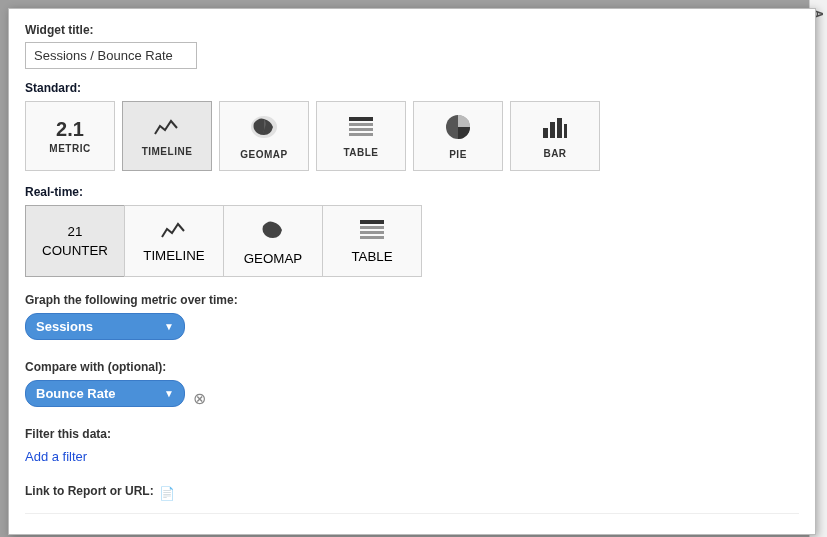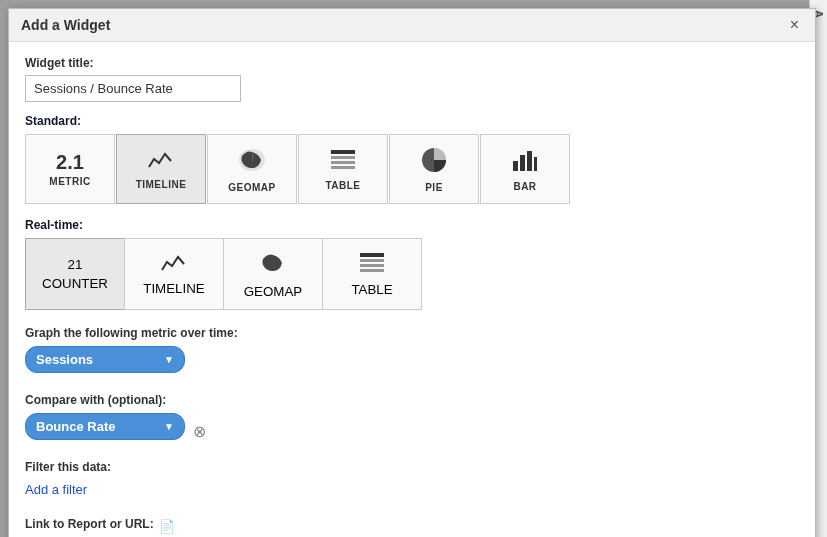--- a/index.html
+++ b/index.html
@@ -64,38 +64,38 @@
     }
 
     .field-label {
       font-size: 12px;
       font-weight: bold;
       color: #333;
       margin-bottom: 5px;
     }
 
     .widget-title-input {
-      width: 216px;
+      width: 172px;
       padding: 5px 8px;
       border: 1px solid #bbb;
       font-size: 13px;
       color: #333;
       margin-bottom: 12px;
     }
 
     .section-label {
       font-size: 12px;
       font-weight: bold;
       color: #0f172a;
       margin-bottom: 6px;
     }
 
     .widget-type-grid {
       display: flex;
-      gap: 2px;
+      gap: 8px;
       margin-bottom: 14px;
     }
 
     .widget-type-btn {
       border: 1px solid #ccc;
       background: #f9f9f9;
       cursor: pointer;
       padding: 10px 14px;
       display: flex;
       flex-direction: column;
@@ -265,24 +265,20 @@
 <body>
 
 <div class="dialog-overlay">
 
   <div class="right-side-panel">
     <span class="panel-letter">A</span>
   </div>
 
   <div class="dialog">
 
-    <div class="dialog-header">
-      <span class="dialog-title">Add a Widget</span>
-      <button class="close-btn">×</button>
-    </div>
 
     <div class="dialog-body">
 
       
       <div class="field-label">Widget title:</div>
       <input class="widget-title-input" type="text" value="Sessions / Bounce Rate" style="">
 
       
       <div class="section-label">Standard:</div>
       <div class="widget-type-grid">

